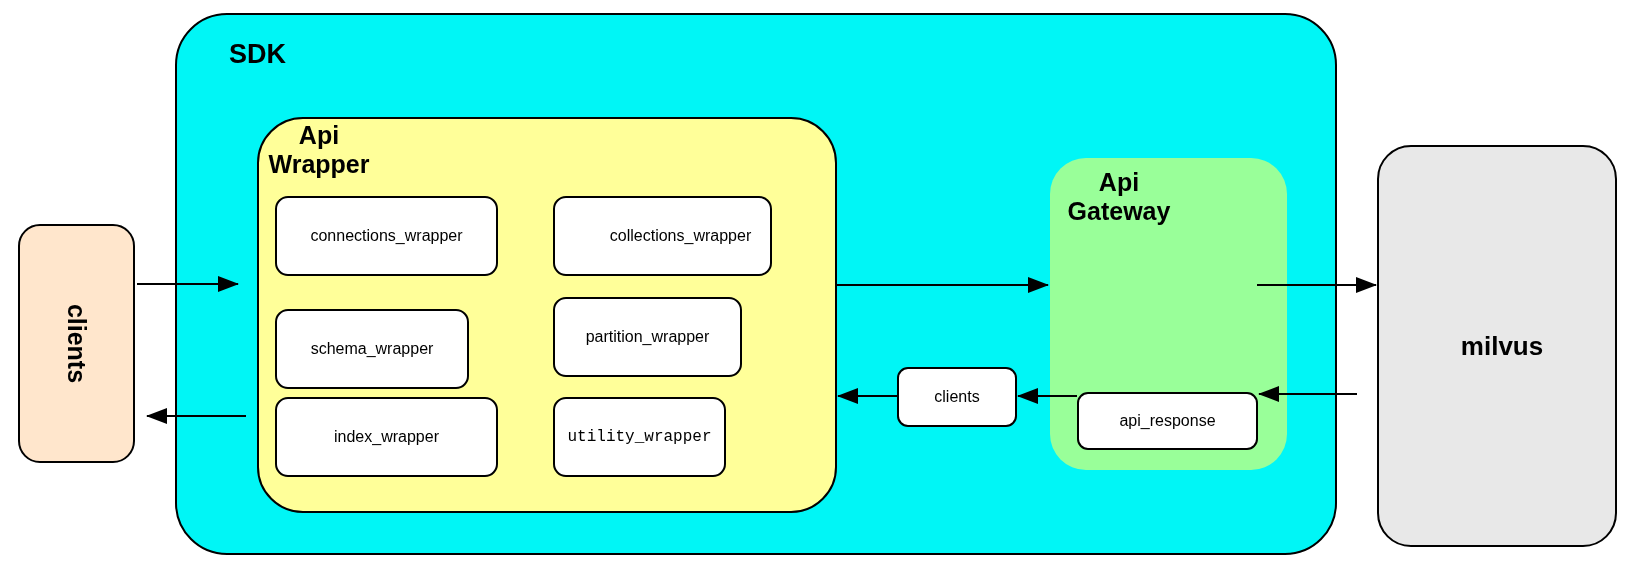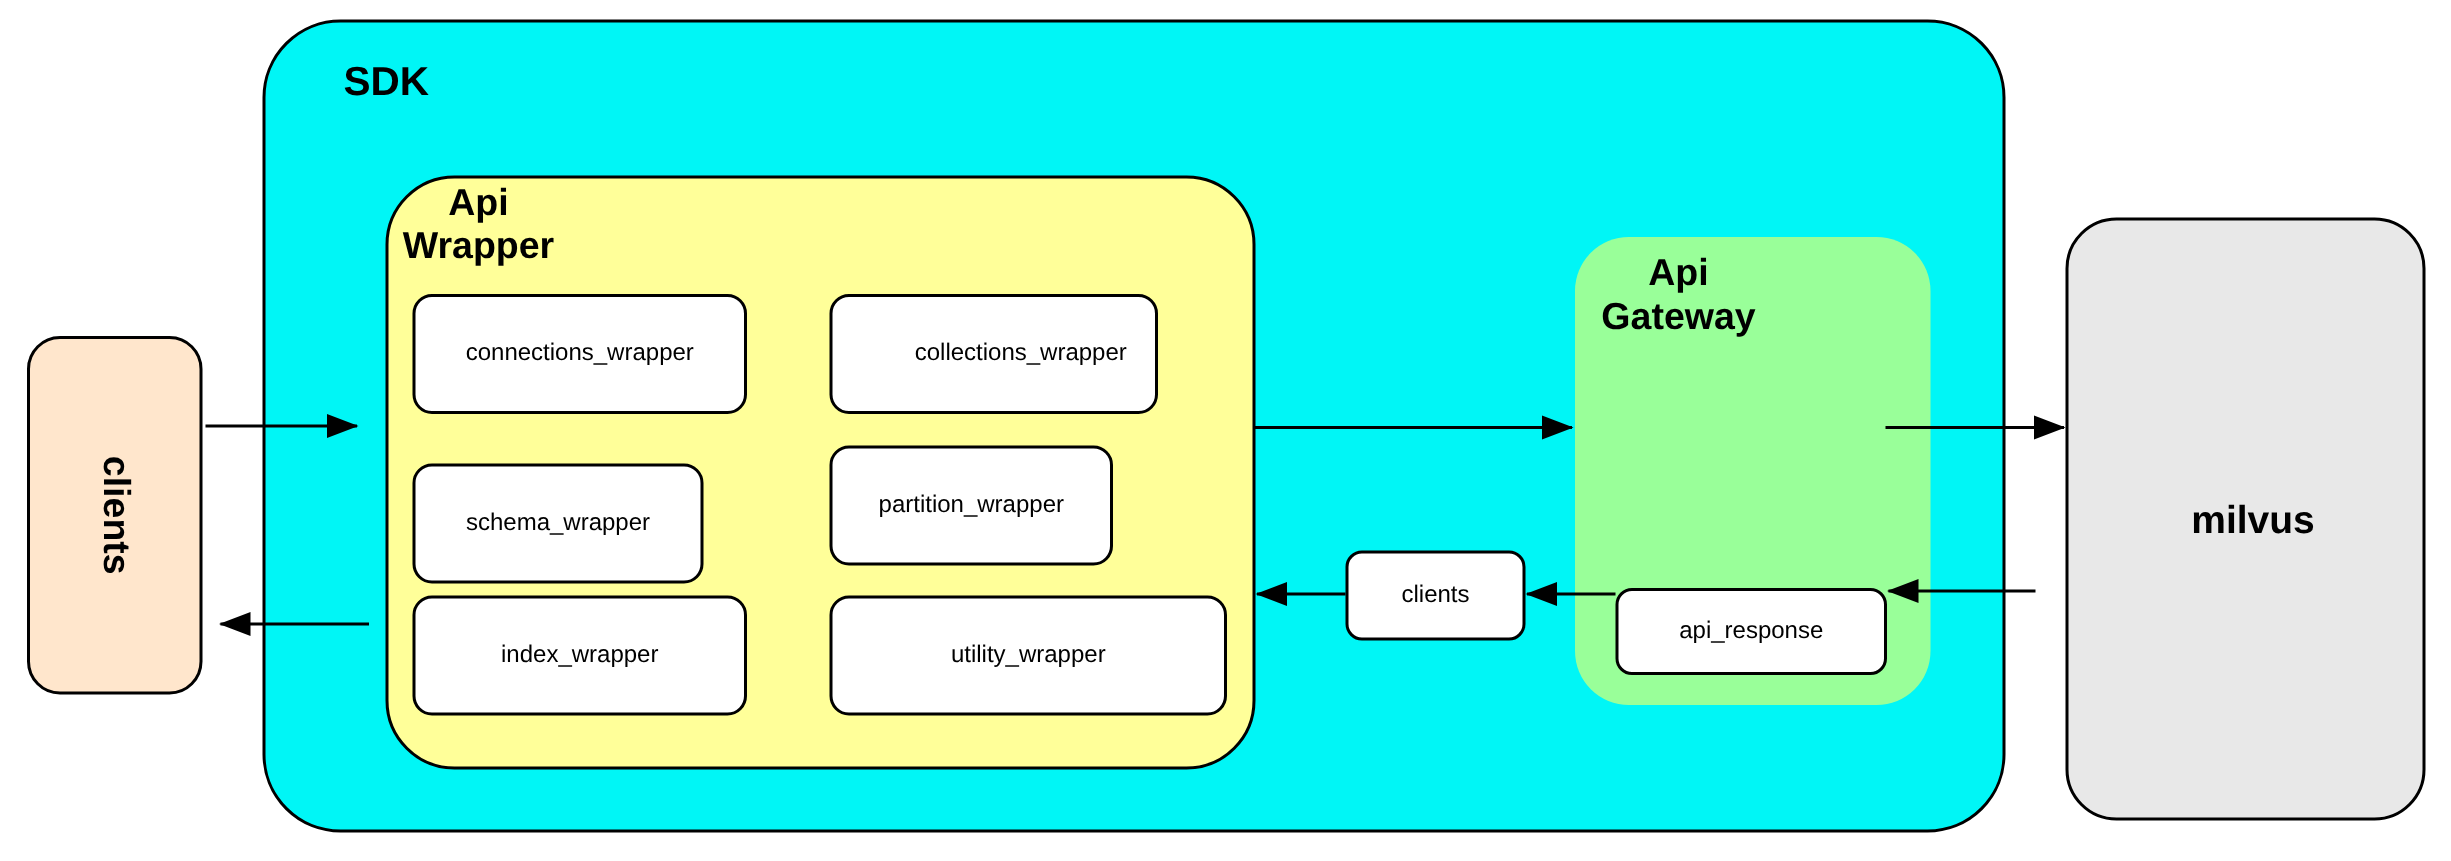--- a/index.html
+++ b/index.html
@@ -85,21 +85,21 @@
 
   <div class="node api-wrapper bordered"></div>
   <div class="api-wrapper-label">Api
 Wrapper</div>
 
   <div class="node whitebox" style="left:275px; top:196px; width:223px; height:80px;">connections_wrapper</div>
   <div class="node whitebox" style="left:553px; top:196px; width:219px; height:80px;padding-left:36px;">collections_wrapper</div>
   <div class="node whitebox" style="left:275px; top:309px; width:194px; height:80px;">schema_wrapper</div>
   <div class="node whitebox" style="left:553px; top:297px; width:189px; height:80px;">partition_wrapper</div>
   <div class="node whitebox" style="left:275px; top:397px; width:223px; height:80px;">index_wrapper</div>
-  <div class="node whitebox" style="left:553px; top:397px; width:265px; height:80px;">utility_wrapper</div>
+  <div class="node whitebox" style="left:553px; top:397px; width:173px; height:80px;font-family:Liberation Mono, monospace;">utility_wrapper</div>
 
   <div class="node api-gateway"></div>
   <div class="api-gateway-label">Api
 Gateway</div>
 
   <div class="node whitebox" style="left:1077px; top:368px; width:181px; height:58px; border-radius:11px;margin-top:24px;">api_response</div>
 
   <div class="node whitebox" style="left:897px; top:367px; width:120px; height:60px; border-radius:11px;">clients</div>
 
   <div class="node clients bordered">

